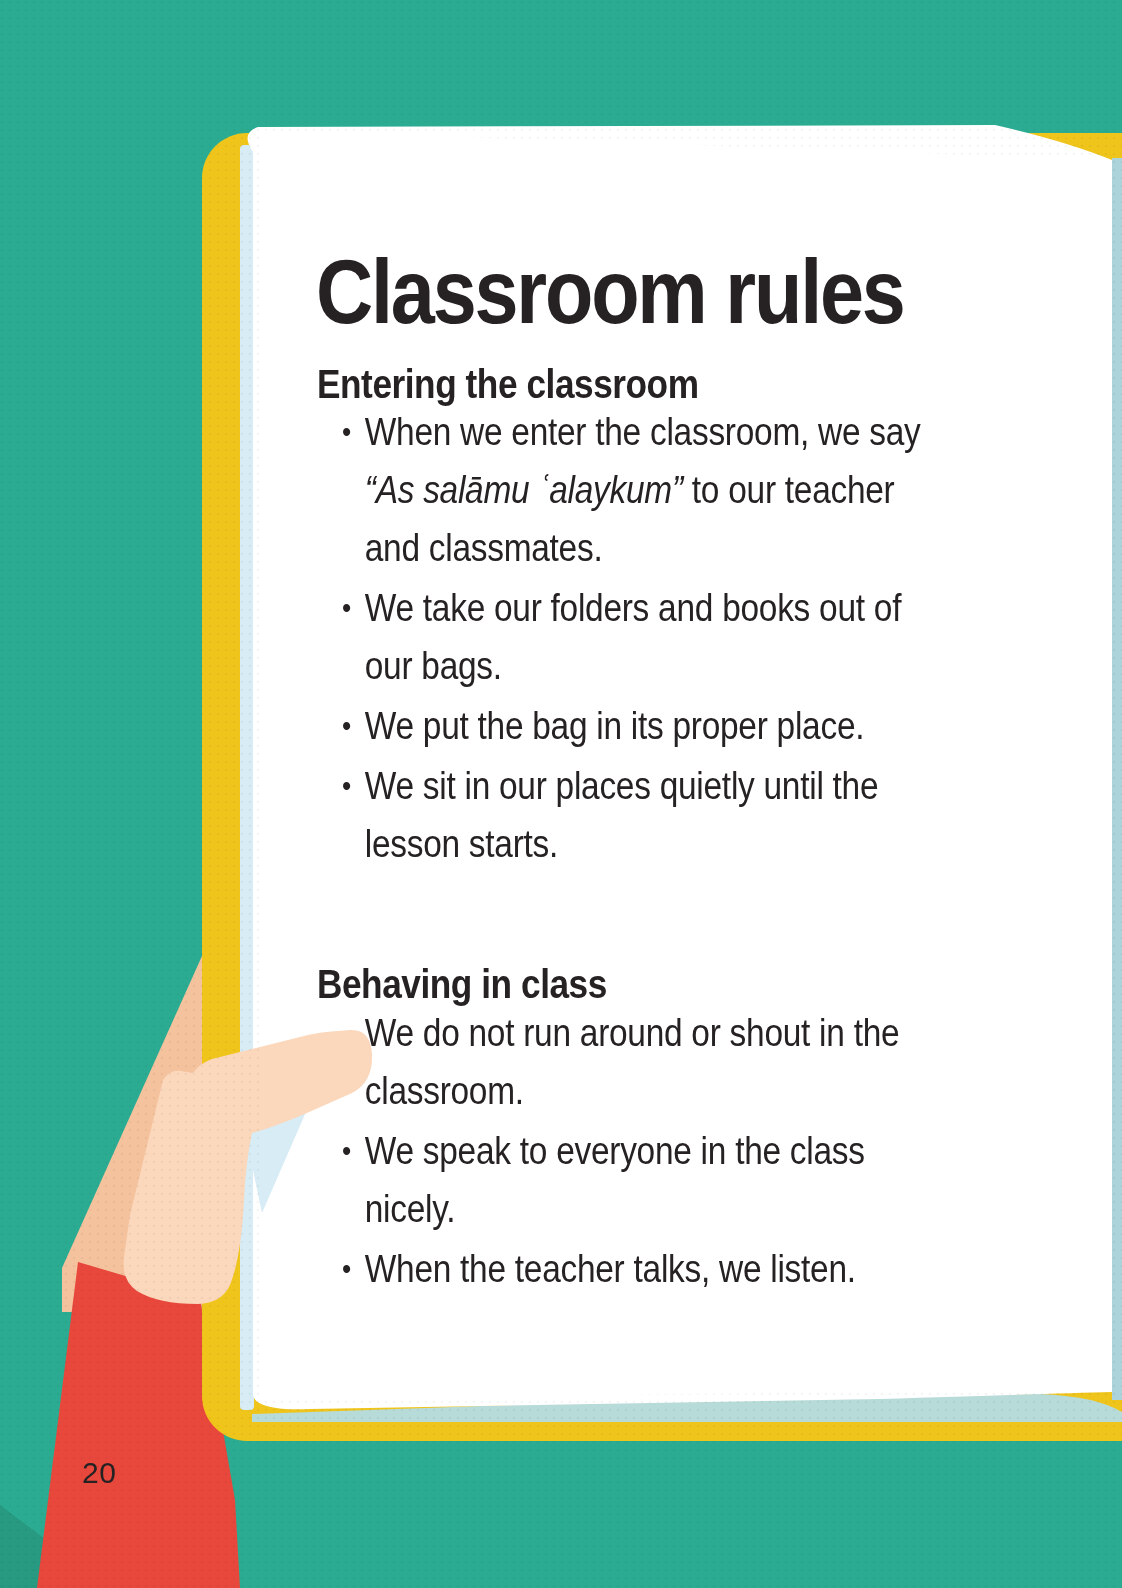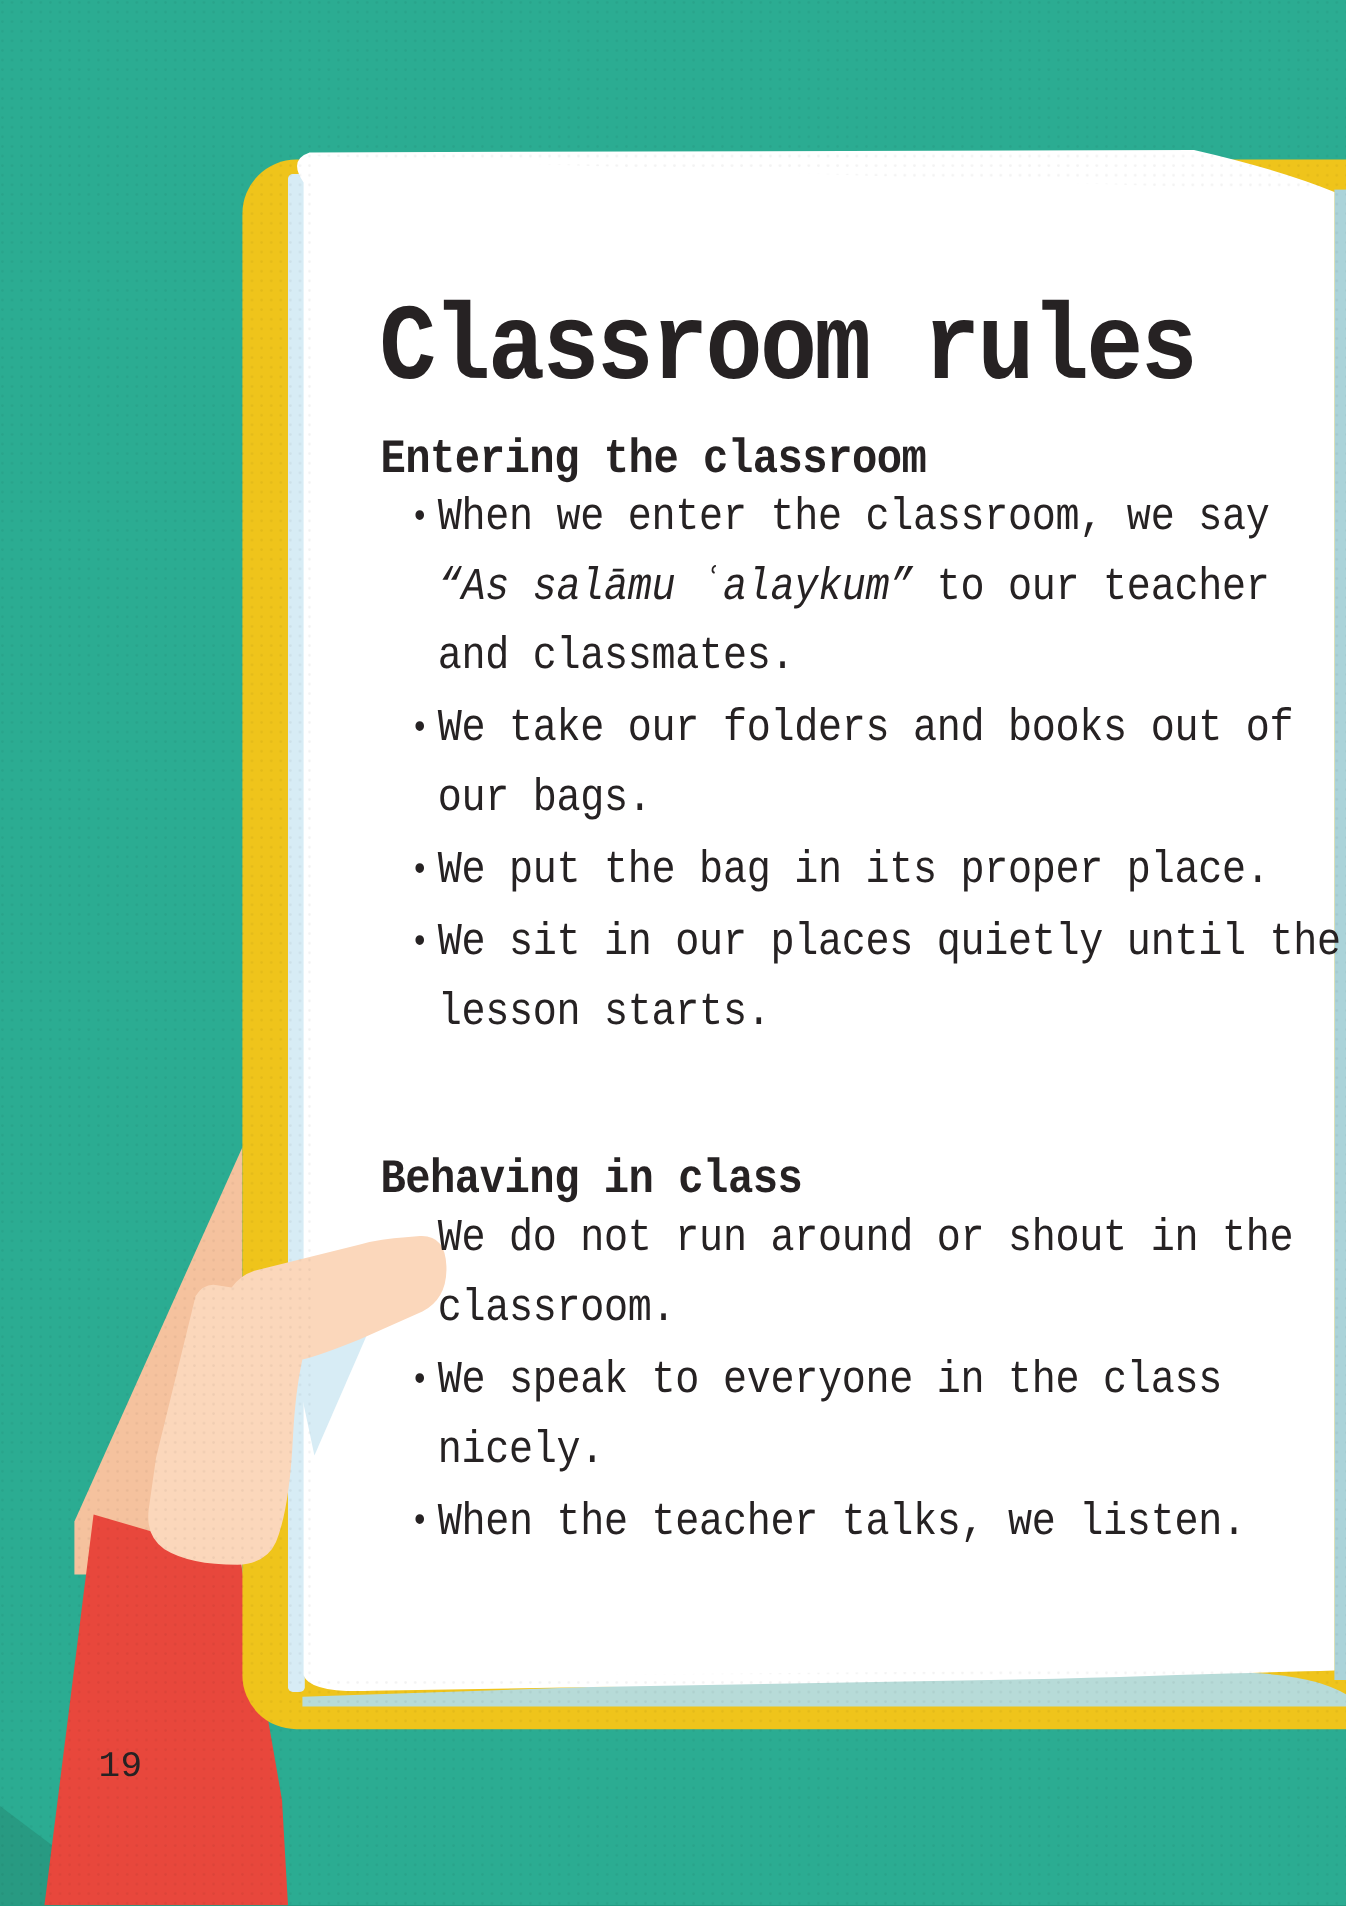--- a/index.html
+++ b/index.html
@@ -4,21 +4,21 @@
 <style>
   html,body{margin:0;padding:0;background:#1f8d77;}
   .canvas{
     position:relative;
     width:1122px;height:1588px;
     overflow:hidden;
     background:#2BAC92;
     font-family:"Liberation Sans", sans-serif;
   }
   .canvas svg.scene{position:absolute;left:0;top:0;width:1122px;height:1588px;display:block;}
-  .text-layer{position:absolute;left:0;top:0;width:1122px;height:1396px;font-family:Liberation Mono, monospace;}
+  .text-layer{position:absolute;left:0;top:0;width:1122px;height:1396px;}
   .abs{position:absolute;}
   .squeeze{transform:scaleX(0.88);transform-origin:0 0;}
   .page-title{
     left:316px;top:187px;
     font-size:90px;line-height:90px;font-weight:700;
     letter-spacing:-2.5px;color:var(--text,#262223);
     white-space:nowrap;
   }
   .section-heading{
     left:317px;
@@ -141,16 +141,16 @@
           <span class="dot">•</span>
           <div class="line"><span>We speak to everyone in the class</span></div>
           <div class="line"><span>nicely.</span></div>
         </div>
         <div class="item">
           <span class="dot">•</span>
           <div class="line"><span>When the teacher talks, we listen.</span></div>
         </div>
       </div>
 
-    <div class="abs page-number">19</div>
+    <div class="abs page-number">20</div>
 
   </div>
 </div>
 
 </body></html>

